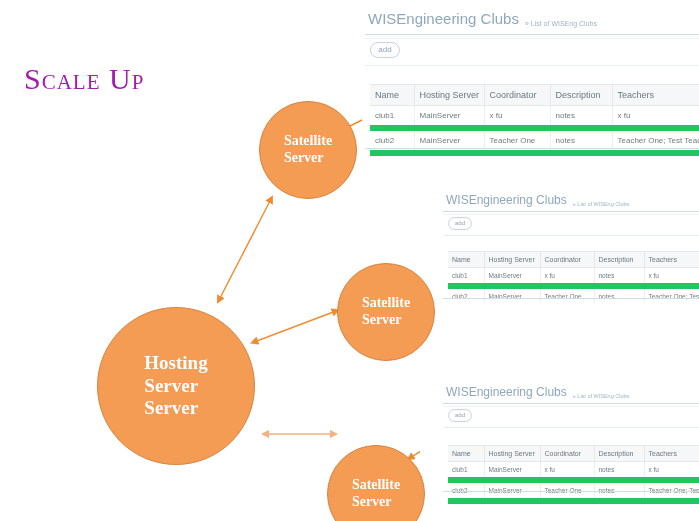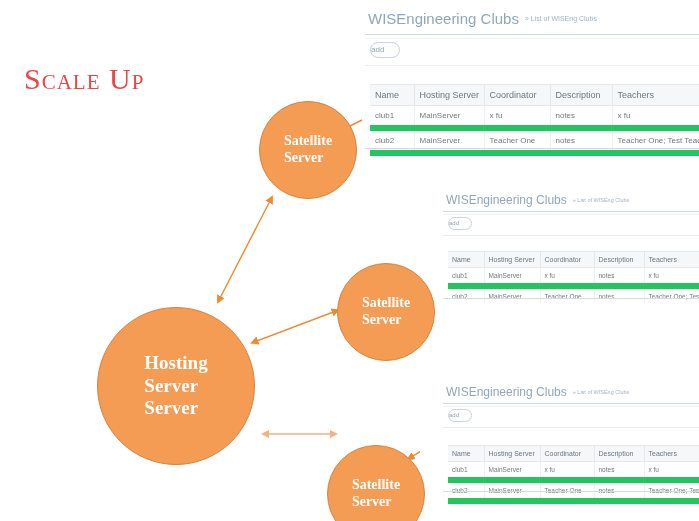--- a/index.html
+++ b/index.html
@@ -18,21 +18,21 @@
 
   
   #slide-title {
     position: absolute;
     left: 24px;
     top: 62px;
     font-family: "Liberation Serif", serif;
     font-size: 30px;
     font-variant: small-caps;
     letter-spacing: 1px;
-    color: #ef4444;
+    color: #a21caf;
     white-space: nowrap;
   }
 
   
   #diagram {
     position: absolute;
     left: 0;
     top: 0;
     width: 420px;
     height: 521px;
@@ -82,21 +82,21 @@
   
   .panel {
     position: absolute;
     background: #ffffff;
     overflow: hidden;
     font-family: "Liberation Sans", sans-serif;
     color: #6f7b87;
   }
   .panel-head {
     display: flex;
-    align-items: center;
+    align-items: flex-end;
     white-space: nowrap;
   }
   .panel-head-title {
     color: #8fa7bd;
     font-weight: normal;
   }
   .panel-head-sub {
     color: #9fb3c6;
     margin-left: 6px;
   }
@@ -106,21 +106,21 @@
   }
   .panel-addbar {
     border-bottom: 1px solid #e9eef3;
   }
   .add-btn {
     display: inline-block;
     border: 1px solid #c8d4df;
     border-radius: 8px;
     color: #93a6b5;
     background: #fdfdfd;
-    text-align: left;
+    text-align: center;
   }
   table.ptable {
     border-collapse: collapse;
     width: 100%;
     table-layout: fixed;
   }
   table.ptable th {
     text-align: left;
     font-weight: normal;
     color: #6b7780;

